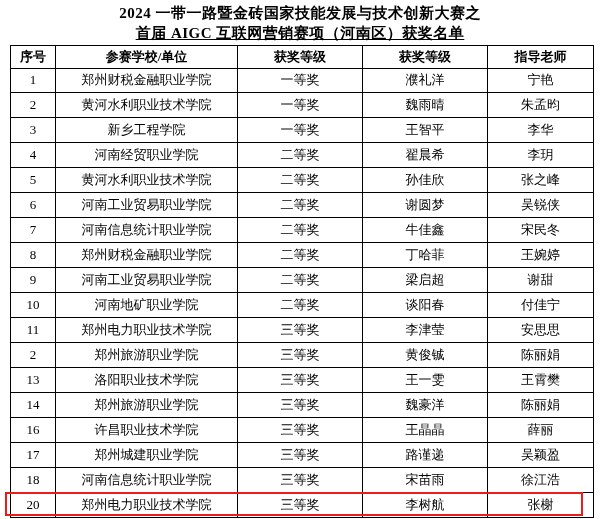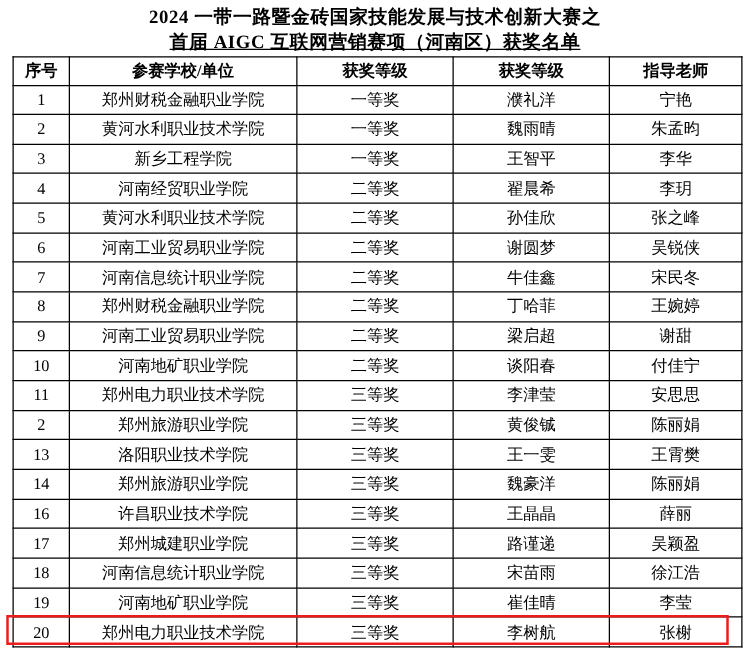--- a/index.html
+++ b/index.html
@@ -209,27 +209,20 @@
     <td>吴颖盈</td>
   </tr>
         <tr>
     <td>18</td>
     <td>河南信息统计职业学院</td>
     <td>三等奖</td>
     <td>宋苗雨</td>
     <td>徐江浩</td>
   </tr>
         <tr>
-    <td>19</td>
-    <td>河南地矿职业学院</td>
-    <td>三等奖</td>
-    <td>崔佳晴</td>
-    <td>李莹</td>
-  </tr>
-        <tr>
     <td>20</td>
     <td>郑州电力职业技术学院</td>
     <td>三等奖</td>
     <td>李树航</td>
     <td>张榭</td>
   </tr>
       </tbody>
   </table>
 
   <div class="highlight-box" style="border-color: rgb(237, 28, 28);"></div>

